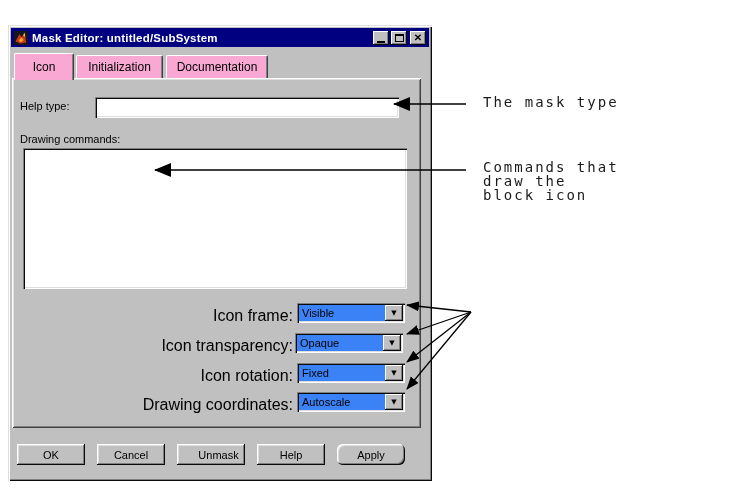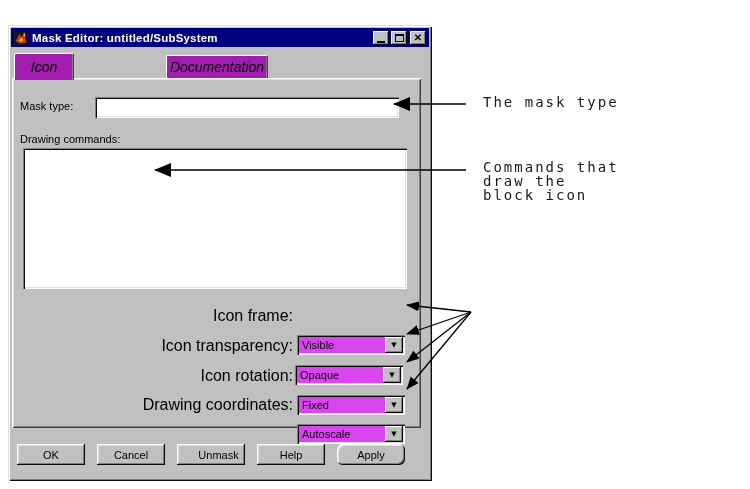--- a/index.html
+++ b/index.html
@@ -32,26 +32,26 @@
     margin-left: 2px; display: flex; align-items: center; justify-content: center;
     box-shadow: inset -1px -1px 0 #0a0a0a, inset 1px 1px 0 #fff, inset -2px -2px 0 #808080;
   }
   .tbtn.close { margin-left: 3px; }
   .glyph-min { width: 8px; height: 2px; background: #000; margin-top: 8px; }
   .glyph-max { width: 9px; height: 8px; border: 1px solid #000; border-top-width: 2px; }
   .glyph-close { font-size: 10px; font-weight: bold; color: #000; line-height: 1; }
 
   
   .tab {
-    position: absolute; background: #a21caf;
+    position: absolute; background: #f9a8d4;
     border-top: 1px solid #fff; border-left: 1px solid #fff; border-right: 1px solid #404040;
     box-shadow: inset -1px 0 0 #808080;
     border-radius: 2px 2px 0 0;
     display: flex; align-items: center; justify-content: center;
-    font-size: 14px; color: #000; z-index: 1; font-style: italic;
+    font-size: 12px; color: #000; z-index: 1;
   }
   .tab.selected { z-index: 3; }
 
   
   .panel {
     position: absolute; left: 4px; top: 53px; width: 409px; height: 350px;
     background: #c0c0c0; z-index: 2;
     box-shadow: inset 1px 1px 0 #fff, inset -1px -1px 0 #404040,
                 inset 2px 2px 0 #dfdfdf, inset -2px -2px 0 #808080;
   }
@@ -65,23 +65,23 @@
   .mask-type-input {
     position: absolute; left: 83px; top: 19px; width: 304px; height: 21px;
     font-family: "Liberation Sans", sans-serif; font-size: 11px; padding: 2px 5px;
   }
   .draw-area {
     position: absolute; left: 11px; top: 70px; width: 384px; height: 141px;
     resize: none; font-family: "Liberation Sans", sans-serif; font-size: 11px; padding: 4px 5px;
   }
 
   .combo-label { position: absolute; width: 220px; text-align: right; font-size: 16px; color:#000; }
-  .combo { position: absolute; width: 108px; height: 20px; background: #d946ef;
+  .combo { position: absolute; width: 108px; height: 20px; background: #3b82f6;
     box-shadow: inset 1px 1px 0 #808080, inset 2px 2px 0 #0a0a0a,
-                inset -1px -1px 0 #fff, inset -2px -2px 0 #dfdfdf; margin-top: 32px; }
+                inset -1px -1px 0 #fff, inset -2px -2px 0 #dfdfdf; }
   .combo-value { position: absolute; left: 5px; top: 4px; font-size: 11px; color: #000; }
   .combo-btn {
     position: absolute; right: 2px; top: 2px; width: 18px; height: 16px; background: #c0c0c0;
     display: flex; align-items: center; justify-content: center;
     box-shadow: inset -1px -1px 0 #0a0a0a, inset 1px 1px 0 #fff, inset -2px -2px 0 #808080;
   }
   .combo-arrow { font-family: "DejaVu Sans", sans-serif; font-size: 7px; color: #000; line-height: 1; }
 
   
   .btn95 {
@@ -125,25 +125,26 @@
         <button class="tbtn">
             <span class="glyph-max"></span>
           </button>
         <button class="tbtn close">
             <span class="glyph-close">✕</span>
           </button>
       </span>
     </div>
 
     <div class="tab selected" style="left:6px;  top:28px; width:60px;  height:27px;">Icon</div>
+    <div class="tab" style="left:68px; top:30px; width:87px;  height:23px;">Initialization</div>
     <div class="tab" style="left:158px;top:30px; width:102px; height:23px;">Documentation</div>
 
     <div class="panel">
 
-      <span class="plabel" style="left:8px; top:22px;">Mask type:</span>
+      <span class="plabel" style="left:8px; top:22px;">Help type:</span>
       <input class="mask-type-input sunken" type="text" value="" style="">
 
       <span class="plabel" style="left:8px; top:55px;">Drawing commands:</span>
       <textarea class="draw-area sunken" style=""></textarea>
 
       <span class="combo-label" style="left:61px; top:229px;">Icon frame:</span>
       <div class="combo" style="left:285px; top:225px;">
         <span class="combo-value">Visible</span>
         <span class="combo-btn">
             <span class="combo-arrow">▼</span>

